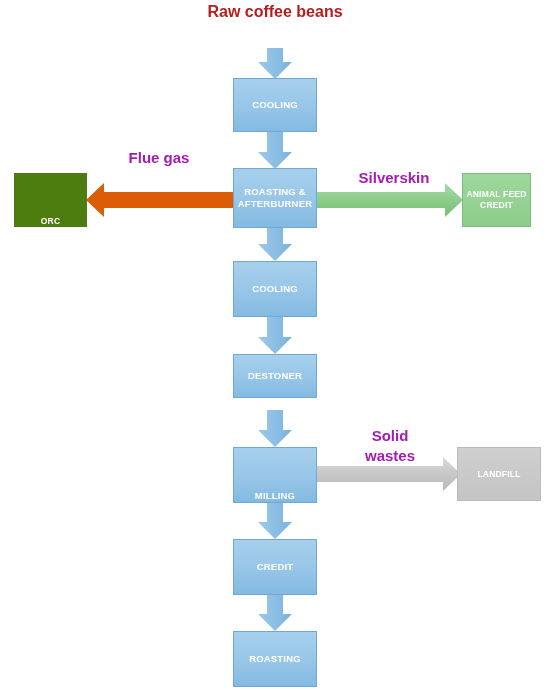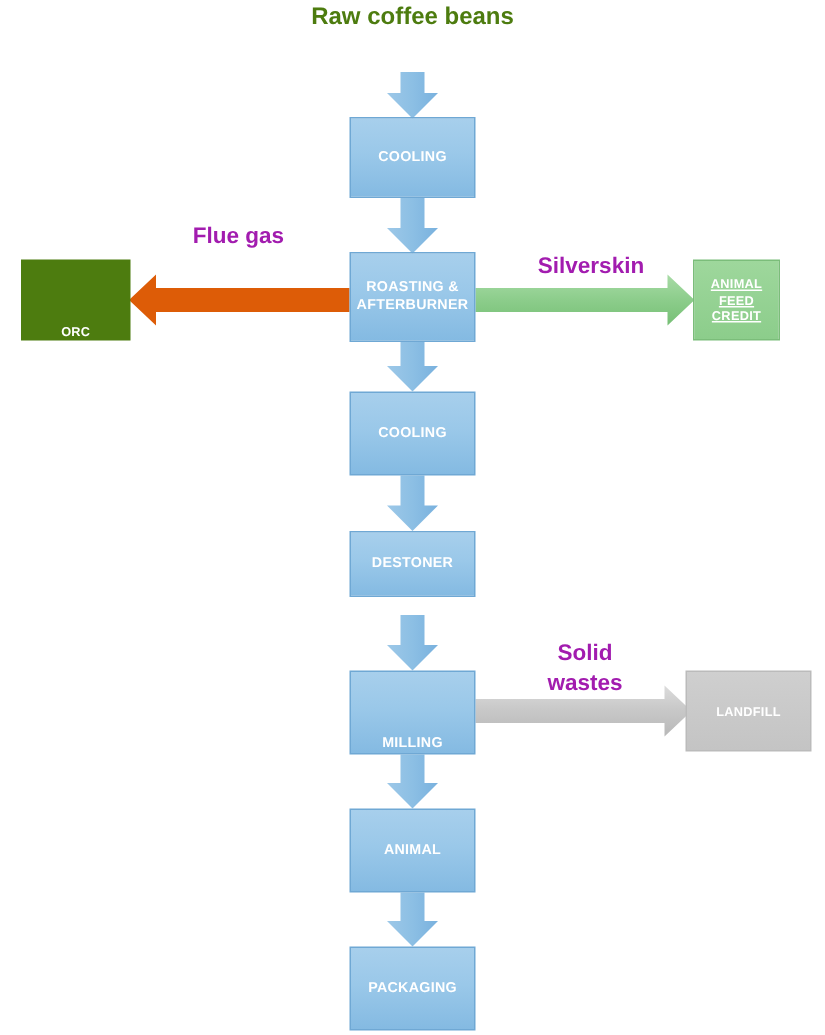--- a/index.html
+++ b/index.html
@@ -57,21 +57,21 @@
     border: 1px solid #bbbbbb;
     font-size: 8.5px;
   }
 
   
   .toplabel {
     position: absolute;
     text-align: center;
     font-size: 16px;
     font-weight: bold;
-    color: #4d7c0f;
+    color: #b91c1c;
     line-height: 1.3;
   }
   .edgelabel {
     position: absolute;
     text-align: center;
     font-size: 15px;
     font-weight: bold;
     color: #a21caf;
     line-height: 1.35;
   }
@@ -166,32 +166,32 @@
 
   <div class="node proc" style="left:233px; top:354px; width:84px; height:44px;">
     <span>DESTONER</span>
   </div>
 
   <div class="node proc" style="left:233px; top:447px; width:84px; height:56px;align-items:flex-end;">
     <span>MILLING</span>
   </div>
 
   <div class="node proc" style="left:233px; top:539px; width:84px; height:56px;">
-    <span>ANIMAL</span>
+    <span>CREDIT</span>
   </div>
 
   <div class="node proc" style="left:233px; top:631px; width:84px; height:56px;">
-    <span>PACKAGING</span>
+    <span>ROASTING</span>
   </div>
 
   <div class="node orc" style="left:14px; top:173px; width:73px; height:54px;">
     <span>ORC</span>
   </div>
 
-  <div class="node feed" style="left:462px; top:173px; width:58px; height:54px;text-decoration:underline;">
+  <div class="node feed" style="left:462px; top:173px; width:69px; height:54px;">
     <span>ANIMAL FEED CREDIT</span>
   </div>
 
   <div class="node landfill" style="left:457px; top:447px; width:84px; height:54px;">
     <span>LANDFILL</span>
   </div>
 
   <div class="edgelabel" style="left:128px; top:148px; width:62px;">
     <span>Flue gas</span>
   </div>

